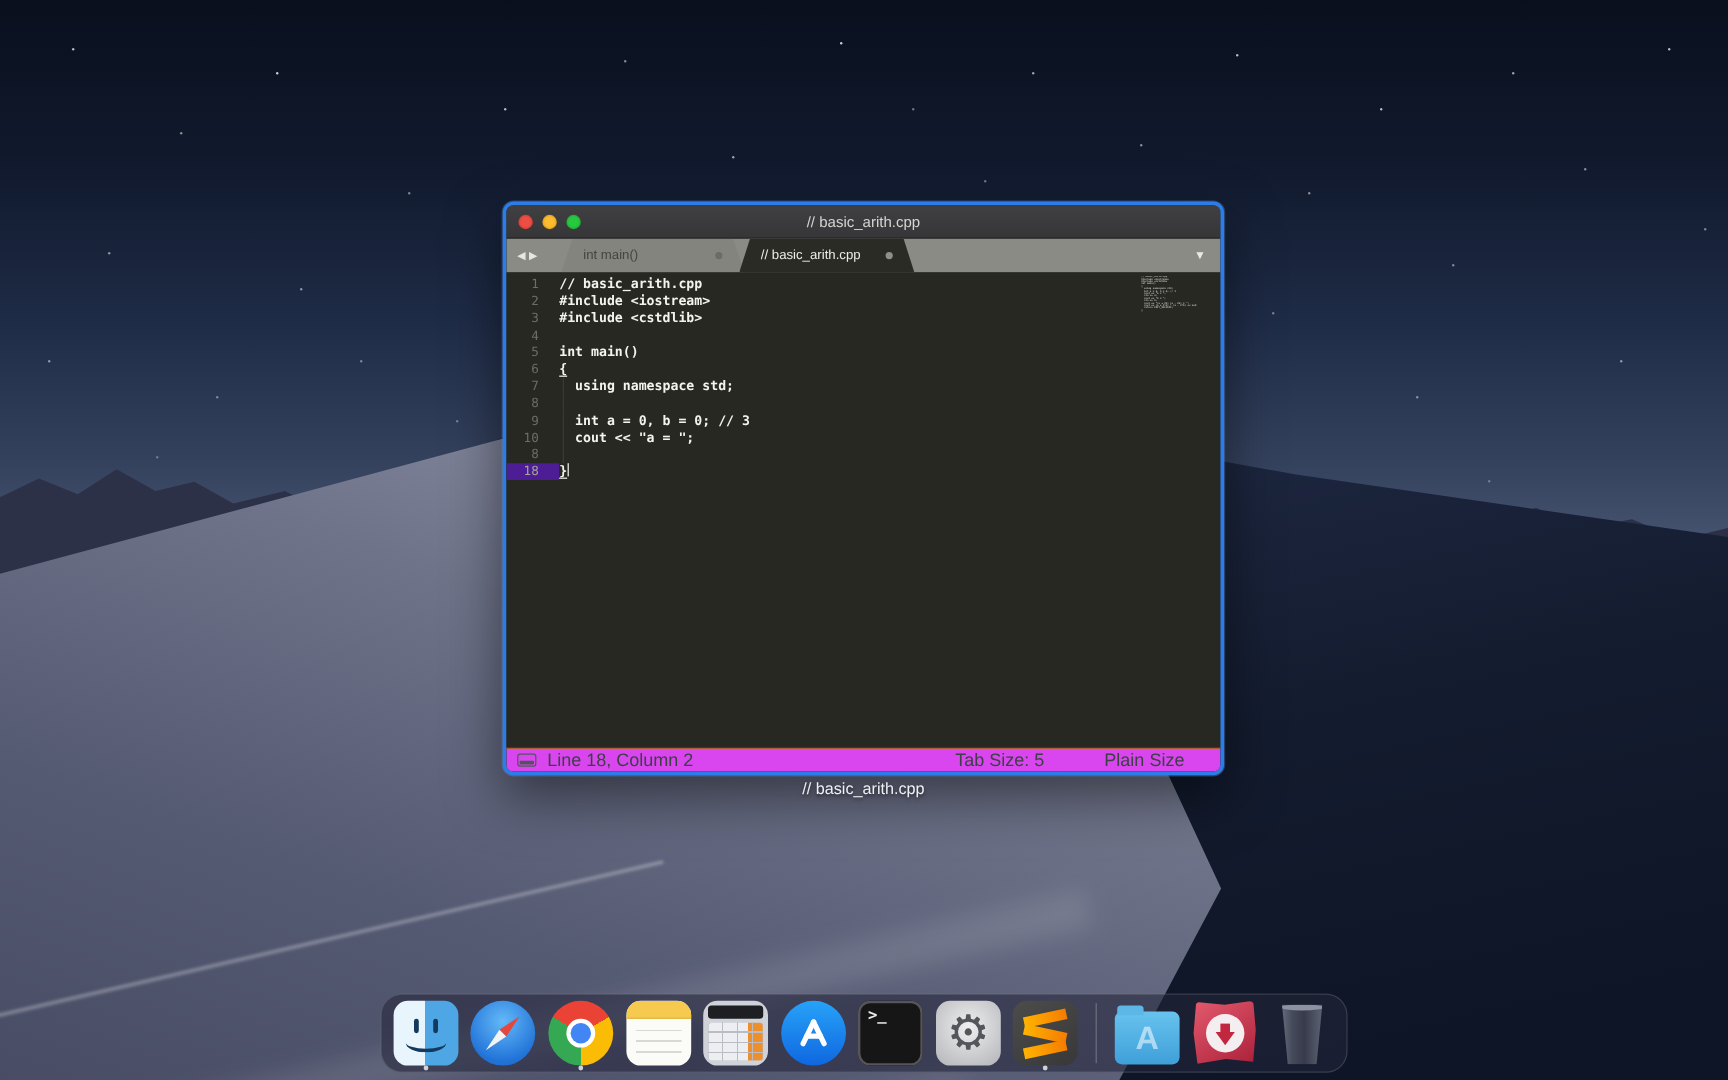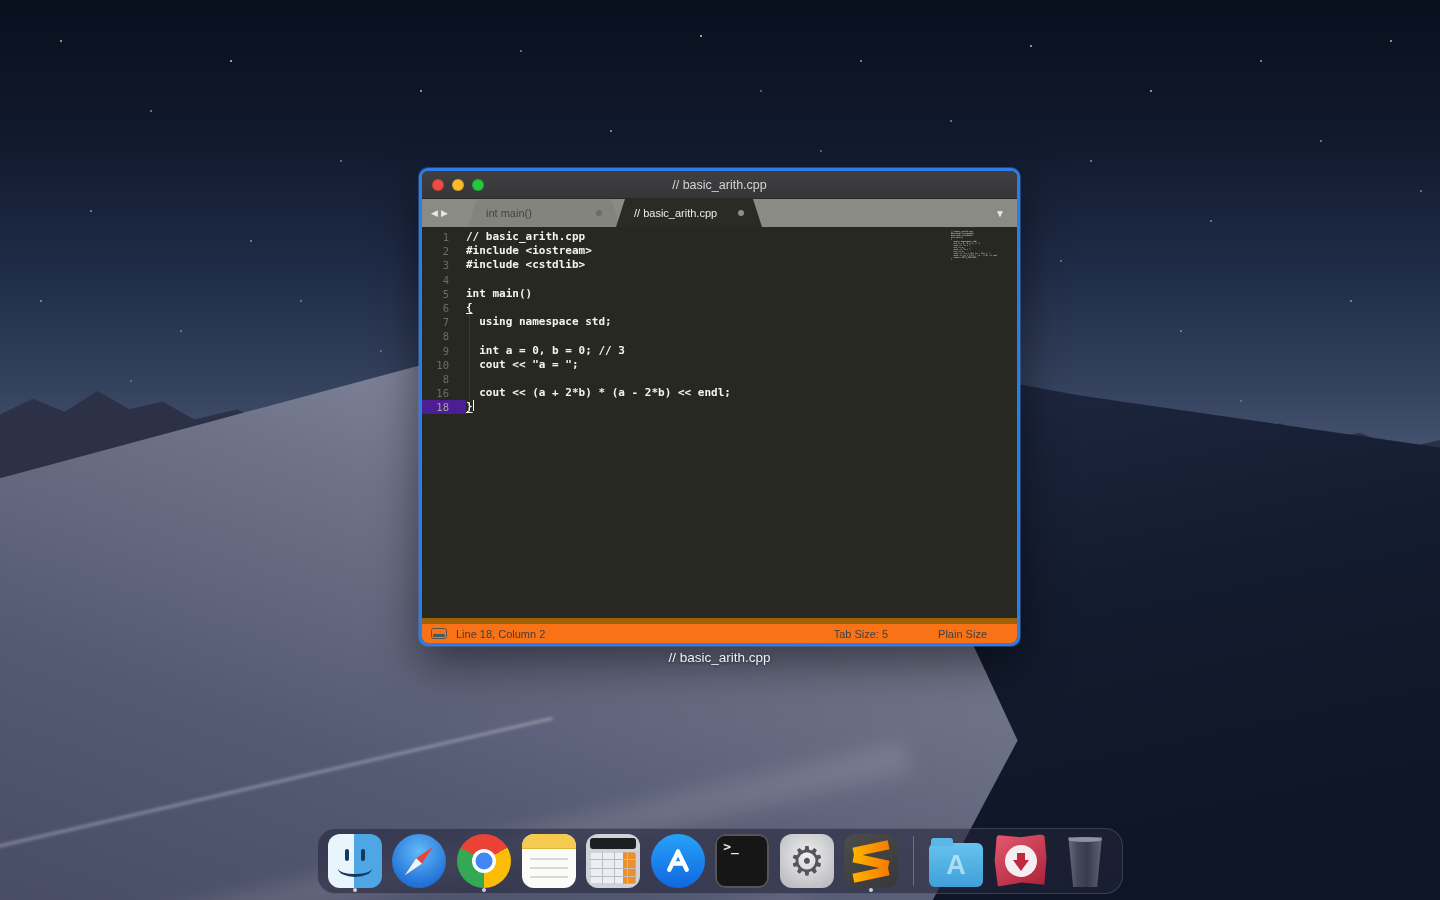--- a/index.html
+++ b/index.html
@@ -80,22 +80,22 @@
     font-weight:normal;font-size:10.5px;color:#6d6d63}
   .crow.cur .ln{background:#4c1d95;color:#a5a49a}
   .crow .ct{flex:1}
   .crow.g::before{content:"";position:absolute;left:47px;top:0;bottom:0;border-left:1px solid rgba(248,248,242,.09)}
   .bru{text-decoration:underline;text-decoration-thickness:1px;text-underline-offset:2px}
   .caret{display:inline-block;width:1.5px;height:11px;background:#f8f8f2;vertical-align:-1px}
   .minimap{position:absolute;top:3px;right:20px;width:46px;overflow:hidden}
   .mrow{font-family:"DejaVu Sans Mono",monospace;font-size:2px;line-height:2px;
     font-weight:bold;color:rgba(255,255,255,.65);white-space:pre}
 
-  .statusbar{height:19px;flex:0 0 19px;background:#f97316;border-top:6px solid #a16207;
-    display:flex;align-items:center;font-size:11px;color:#3d4045}
+  .statusbar{height:19px;flex:0 0 19px;background:#d946ef;border-top:1px solid #a16207;
+    display:flex;align-items:center;font-size:15px;color:#3d4045}
   .sb-icon{width:14px;height:9px;border:1.5px solid #51555c;border-radius:2.5px;margin-left:9px;position:relative}
   .sb-icon::after{content:"";position:absolute;left:1px;right:1px;bottom:1px;height:3px;background:#51555c;border-radius:1px}
   .sb-pos{margin-left:9px}
   .sb-right{margin-left:auto;display:flex;gap:50px;padding-right:30px}
 
   .caption{position:absolute;left:419px;top:650px;width:601px;text-align:center;
     font-size:13.5px;color:#eef0f4;text-shadow:0 1px 3px rgba(0,0,0,.5)}
 
   
   .dock{position:absolute;left:50%;transform:translateX(-50%);bottom:6px;height:66px;width:806px;
@@ -209,21 +209,20 @@
         <div class="crow"><span class="ln">2</span><span class="ct">#include &lt;iostream&gt;</span></div>
         <div class="crow"><span class="ln">3</span><span class="ct">#include &lt;cstdlib&gt;</span></div>
         <div class="crow"><span class="ln">4</span><span class="ct"></span></div>
         <div class="crow"><span class="ln">5</span><span class="ct">int main()</span></div>
         <div class="crow"><span class="ln">6</span><span class="ct"><span class="bru">{</span></span></div>
         <div class="crow g"><span class="ln">7</span><span class="ct">  using namespace std;</span></div>
         <div class="crow g"><span class="ln">8</span><span class="ct"></span></div>
         <div class="crow g"><span class="ln">9</span><span class="ct">  int a = 0, b = 0; // 3</span></div>
         <div class="crow g"><span class="ln">10</span><span class="ct">  cout &lt;&lt; "a = ";</span></div>
         <div class="crow g"><span class="ln">8</span><span class="ct"></span></div>
-        <div class="crow g"><span class="ln">16</span><span class="ct">  cout &lt;&lt; (a + 2*b) * (a - 2*b) &lt;&lt; endl;</span></div>
         <div class="crow cur"><span class="ln">18</span><span class="ct"><span class="bru">}</span><span class="caret"></span></span></div>
       </div>
     <div class="minimap">
         <div class="mrow">// basic_arith.cpp</div>
         <div class="mrow">#include &lt;iostream&gt;</div>
         <div class="mrow">#include &lt;cstdlib&gt;</div>
         <div class="mrow"></div>
         <div class="mrow">int main()</div>
         <div class="mrow">{</div>
         <div class="mrow">  using namespace std;</div>

